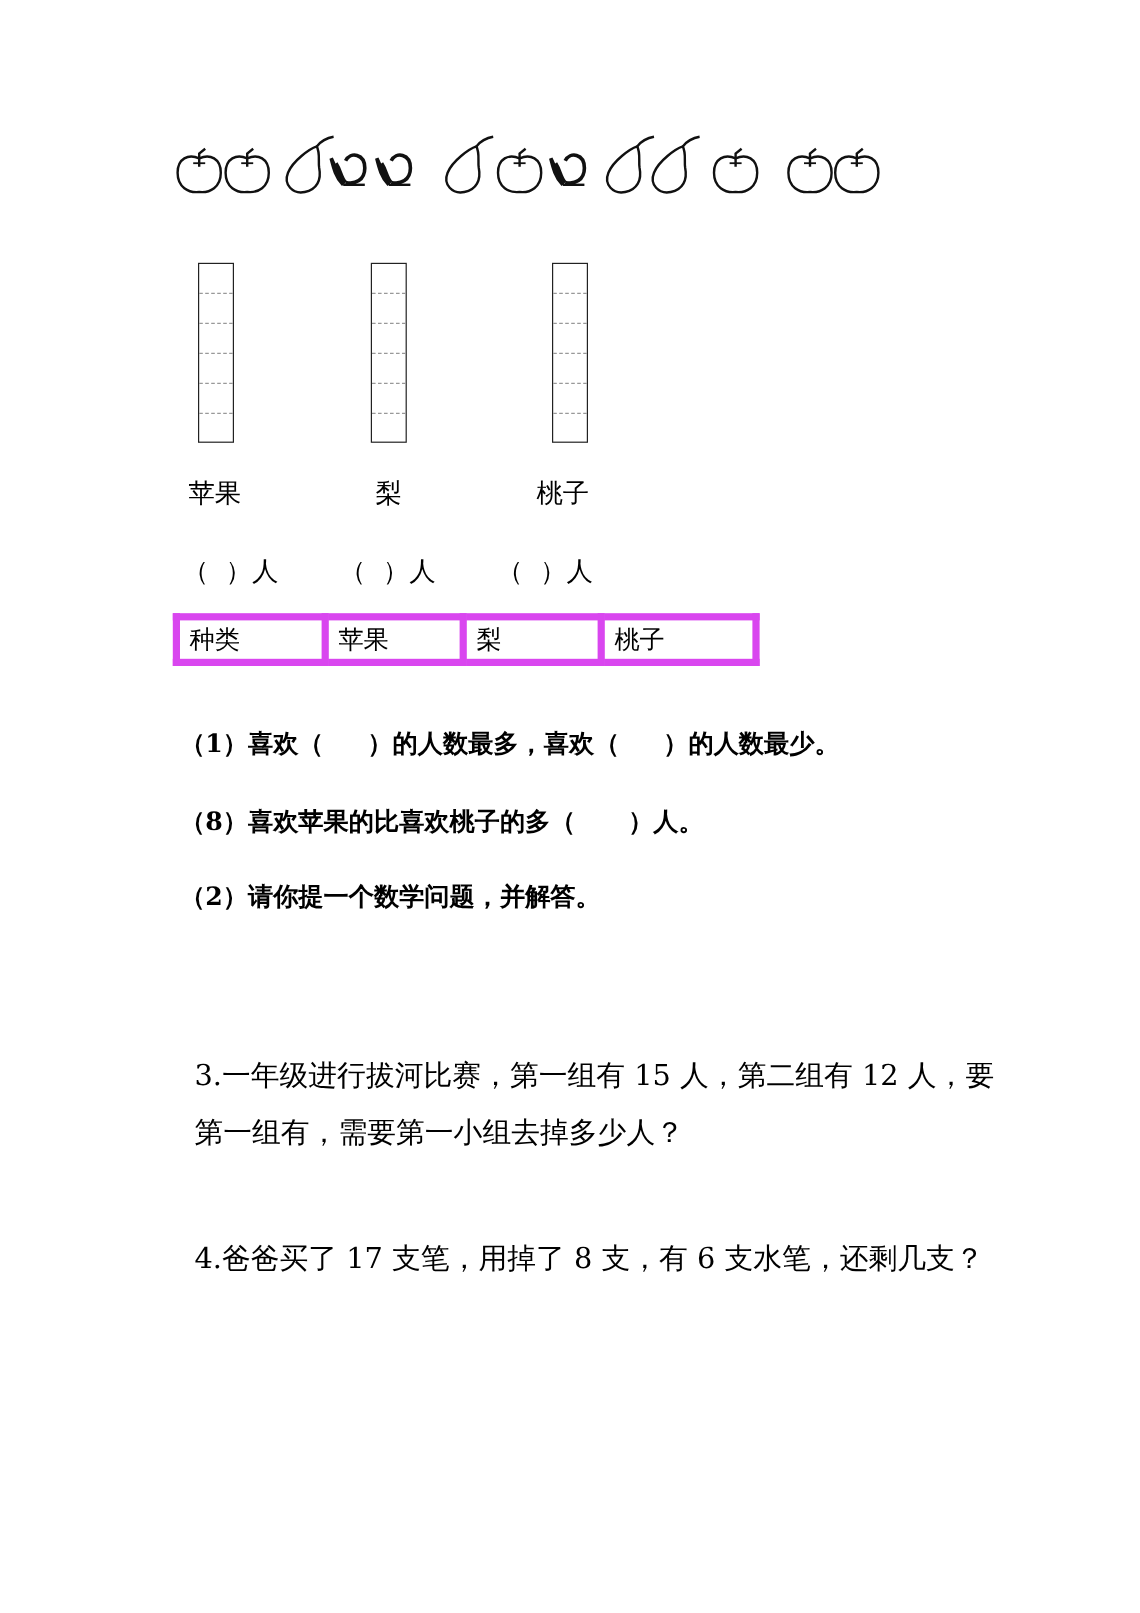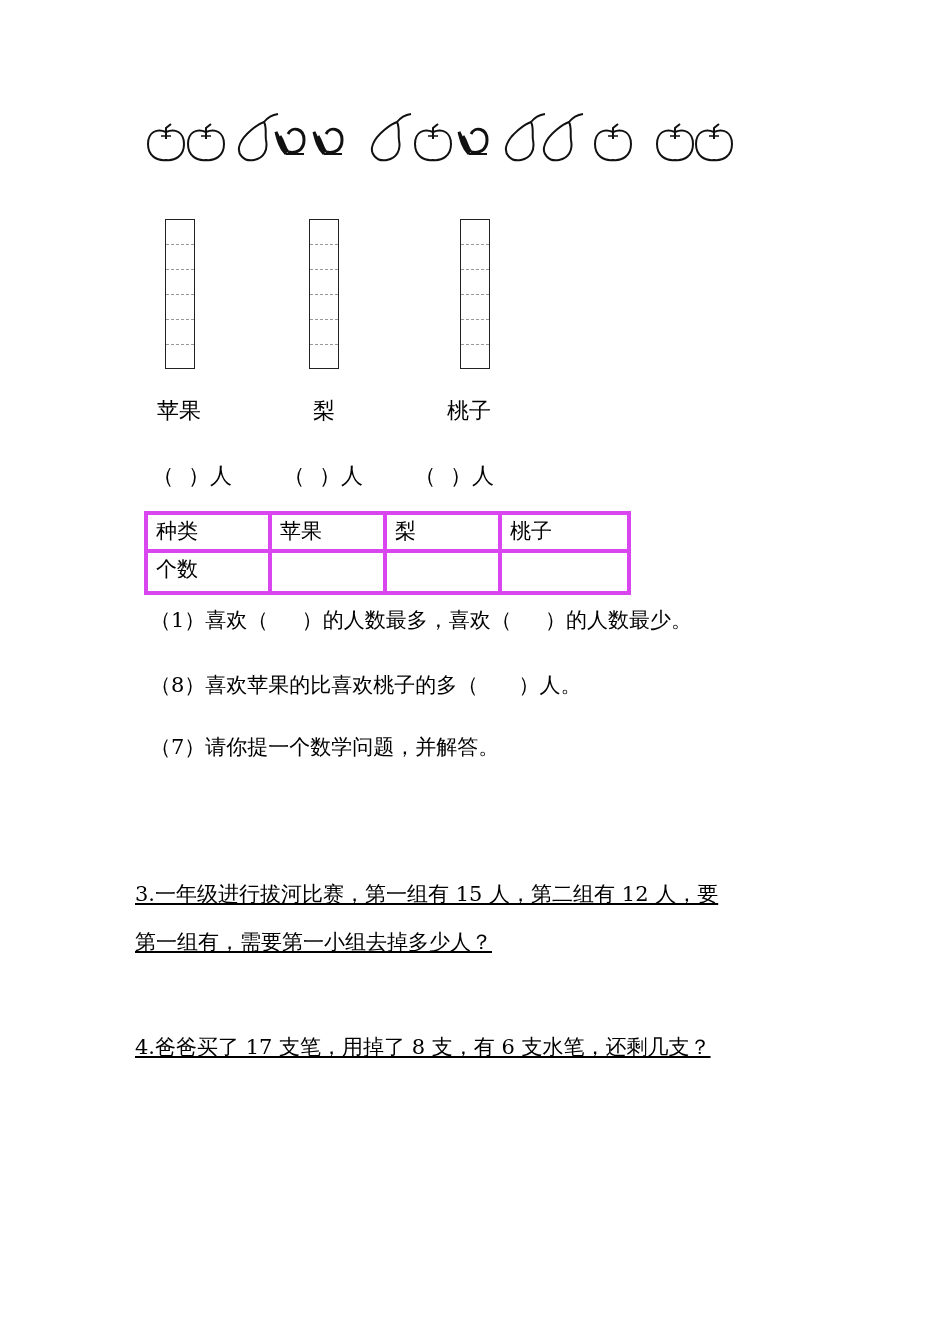--- a/index.html
+++ b/index.html
@@ -7,24 +7,24 @@
          font-family: "DejaVu Serif", "Liberation Serif", serif; color:#000; }
   .fruit { position:absolute; top:112px; width:42px; height:52px; }
   .fruit svg { width:100%; height:100%; overflow:visible; }
   .bar { position:absolute; top:219px; width:30px; height:150px;
          border:1.5px solid #222; box-sizing:border-box; }
   .bar .cell { height:25px; border-bottom:1px dashed #999; box-sizing:border-box; }
   .bar .cell:last-child { border-bottom:none; }
   .lbl { position:absolute; top:396px; font-size:22px; }
   .blank { position:absolute; top:461px; font-size:22px; white-space:pre; }
   table.tally { position:absolute; left:144px; top:511px; border-collapse:collapse; }
-  table.tally td { border:4px solid #d946ef; height:38px; font-size:21px;
+  table.tally td { border:6px solid #d946ef; height:38px; font-size:21px;
                    vertical-align:top; padding:2px 6px 0 8px; box-sizing:border-box;margin-left:28px; }
-  .q { position:absolute; left:150px; font-size:21px; white-space:pre; }
-  .p { position:absolute; left:135px; font-size:21px; white-space:pre;text-decoration:underline; }
+  .q { position:absolute; left:150px; font-size:21px; white-space:pre;font-weight:bold; }
+  .p { position:absolute; left:162px; font-size:24px; white-space:pre; }
 </style>
 </head>
 <body>
 
 <div id="fruit-row">
     <div class="fruit" style="left: 145px;"><svg viewBox="0 0 42 52">
         <path d="M21 20 C12 16 3 20 3 32 C3 44 12 49 21 48 C30 49 39 44 39 32 C39 20 30 16 21 20 Z" fill="none" stroke="#111" stroke-width="2"></path>
         <path d="M21 27 L21 16 L26 12" fill="none" stroke="#111" stroke-width="2"></path>
         <path d="M16 24 L26 24" stroke="#111" stroke-width="1.5"></path>
       </svg></div>
@@ -126,28 +126,22 @@
 </div>
 
 <table class="tally">
   <tbody>
       <tr>
     <td style="width:124px">种类</td>
     <td style="width:115px">苹果</td>
     <td style="width:115px">梨</td>
     <td style="width:129px">桃子</td>
   </tr>
-  <tr>
-    <td style="height:42px">个数</td>
-    <td></td>
-    <td></td>
-    <td></td>
-  </tr>
 </tbody>
   </table>
 
 <div class="q" style="top:606px">（1）喜欢（     ）的人数最多，喜欢（     ）的人数最少。</div>
 <div class="q" style="top:671px">（8）喜欢苹果的比喜欢桃子的多（      ）人。</div>
-<div class="q" style="top:733px">（7）请你提一个数学问题，并解答。</div>
+<div class="q" style="top:733px">（2）请你提一个数学问题，并解答。</div>
 
 <div class="p" style="top:880px">3.一年级进行拔河比赛，第一组有 15 人，第二组有 12 人，要</div>
 <div class="p" style="top:928px">第一组有，需要第一小组去掉多少人？</div>
 <div class="p" style="top:1033px">4.爸爸买了 17 支笔，用掉了 8 支，有 6 支水笔，还剩几支？</div>
 
 </body></html>

